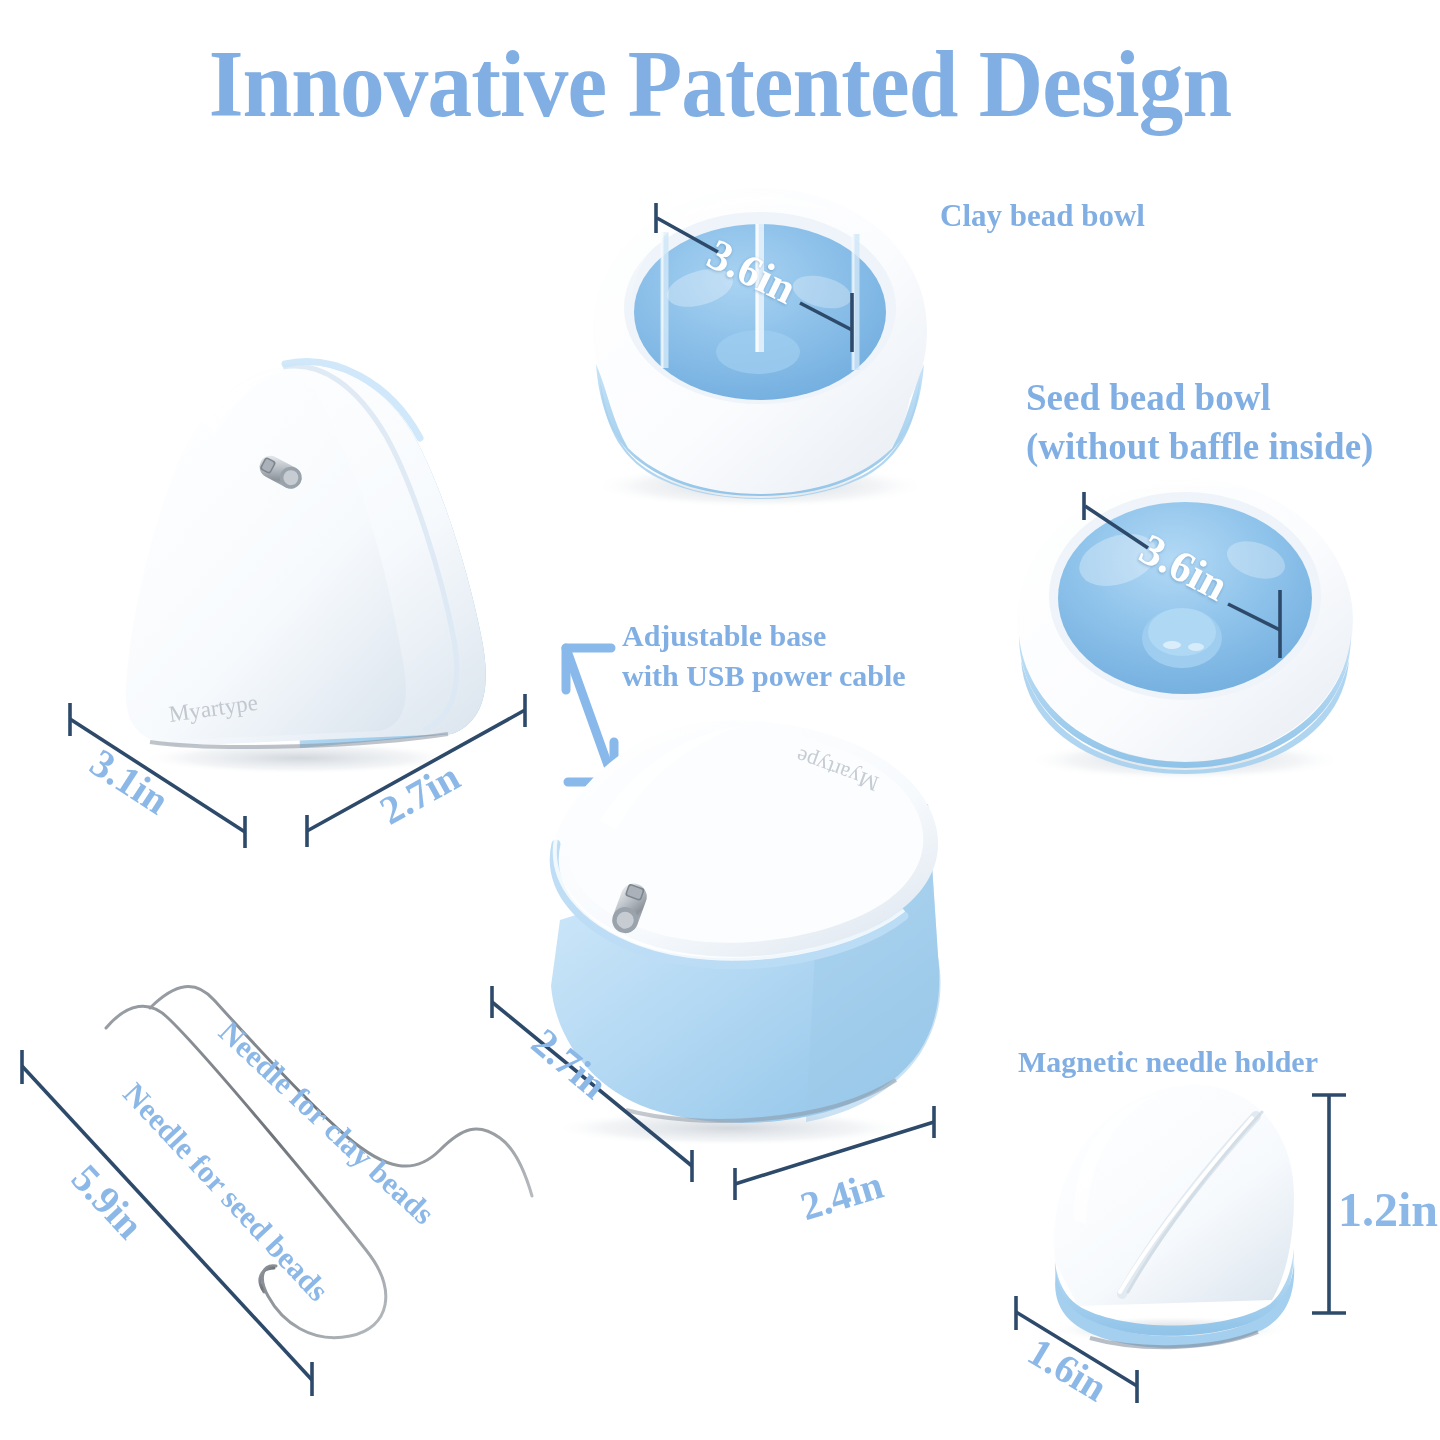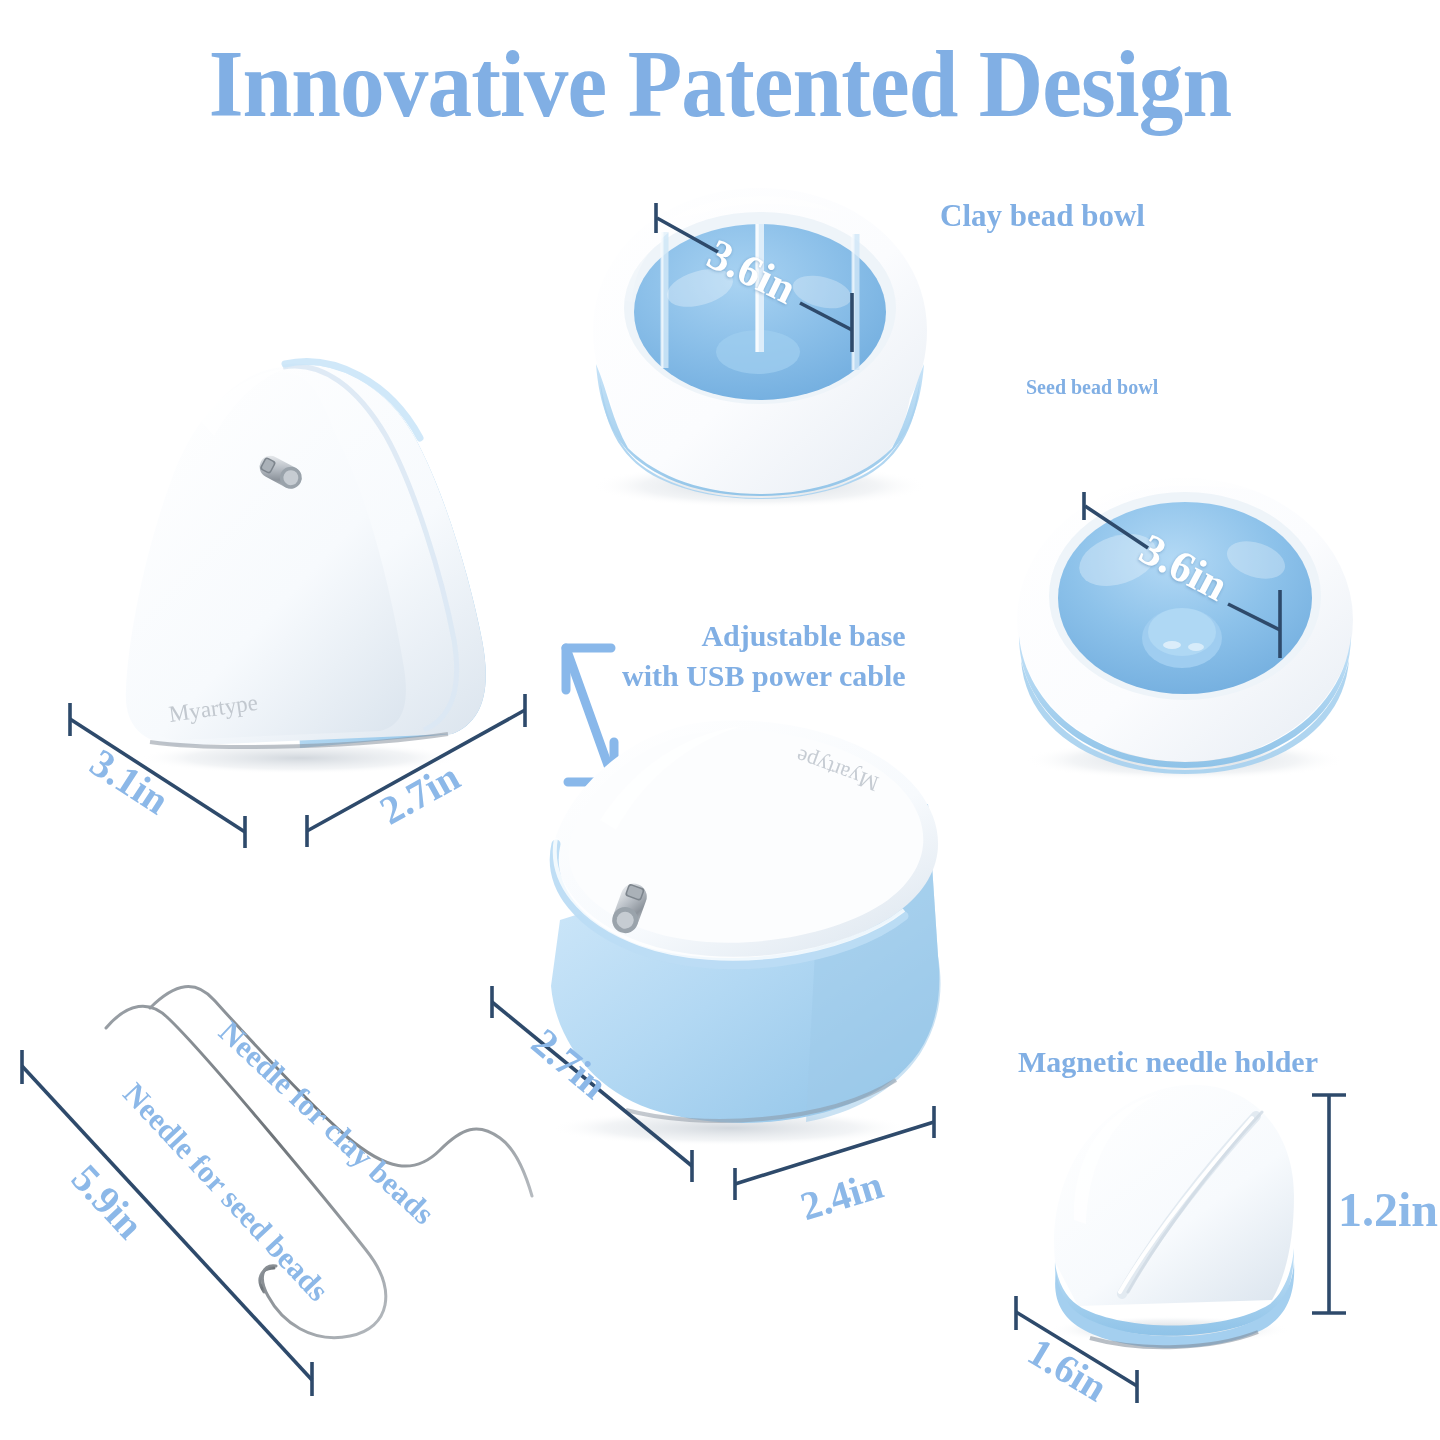--- a/index.html
+++ b/index.html
@@ -27,24 +27,24 @@
   }
 
   
   .callout{
     position:absolute;
     font-family:"Liberation Serif", serif;
     font-weight:bold;
     color:#81AFE4;
     line-height:1.32;
     white-space:nowrap;
-    text-align:right;
+    text-align:left;
   }
   #label-clay{left:940px;top:196px;font-size:31px;}
-  #label-seed{left:1026px;top:374px;font-size:20px;}
+  #label-seed{left:1026px;top:374px;font-size:37px;}
   #label-base{left:622px;top:616px;font-size:30px;}
   #label-holder{left:1018px;top:1042px;font-size:30px;}
 
   
   .dimtext{
     position:absolute;
     font-family:"Liberation Serif", serif;
     font-weight:bold;
     color:#8CB8E8;
     white-space:nowrap;
@@ -407,20 +407,21 @@
       <line x1="22" y1="1066" x2="312" y2="1380"></line>
     </g>
   </svg>
 
   <div class="callout" id="label-clay">
     <div>Clay bead bowl</div>
   </div>
 
   <div class="callout" id="label-seed">
     <div>Seed bead bowl</div>
+    <div>(without baffle inside)</div>
   </div>
 
   <div class="callout" id="label-holder">
     <div>Magnetic needle holder</div>
   </div>
 
   <div class="callout" id="label-base">
     <div>Adjustable base</div>
     <div>with USB power cable</div>
   </div>

